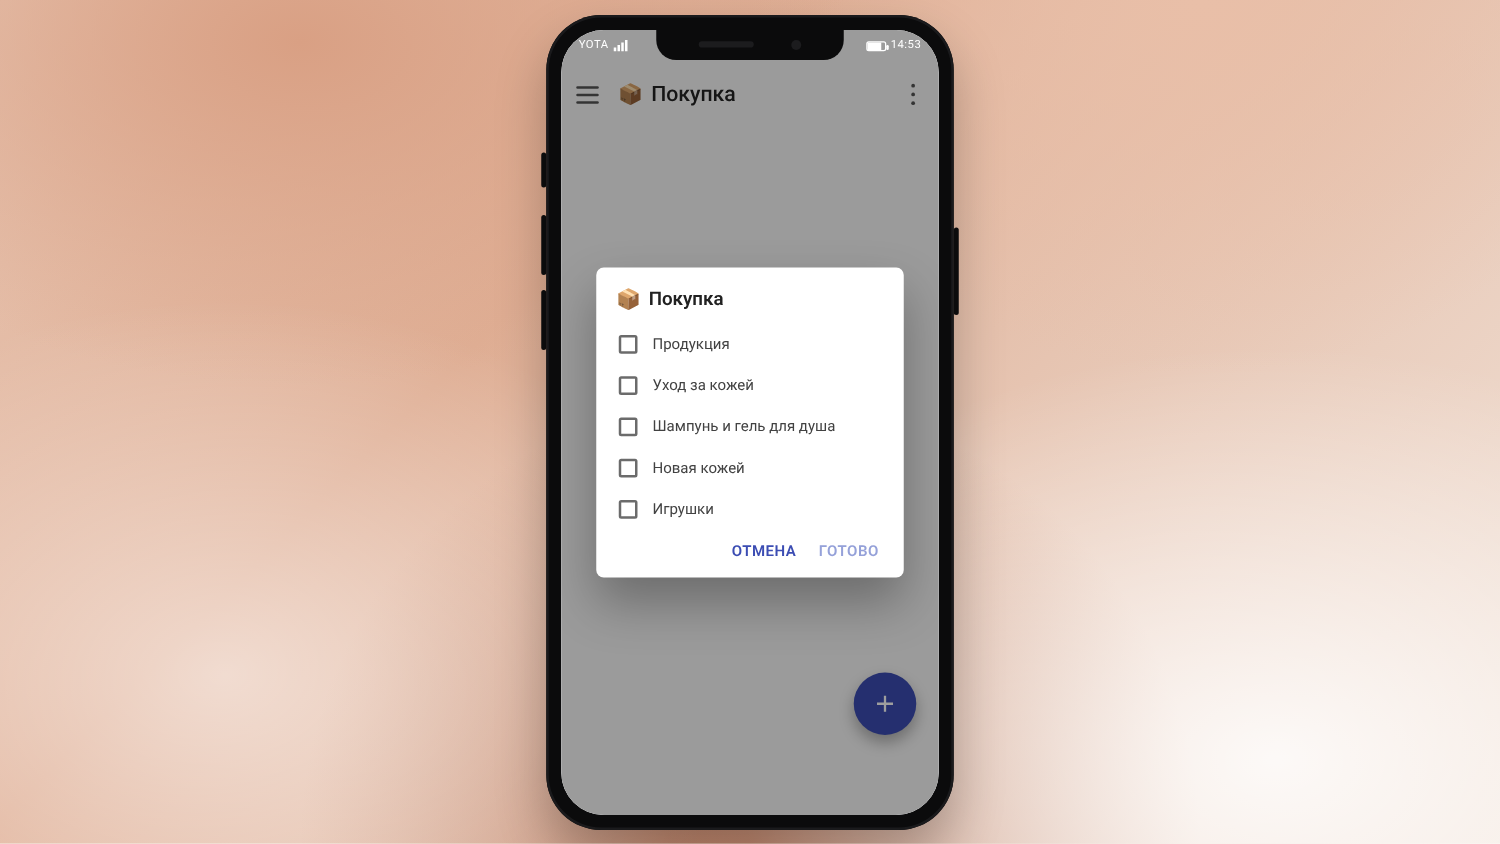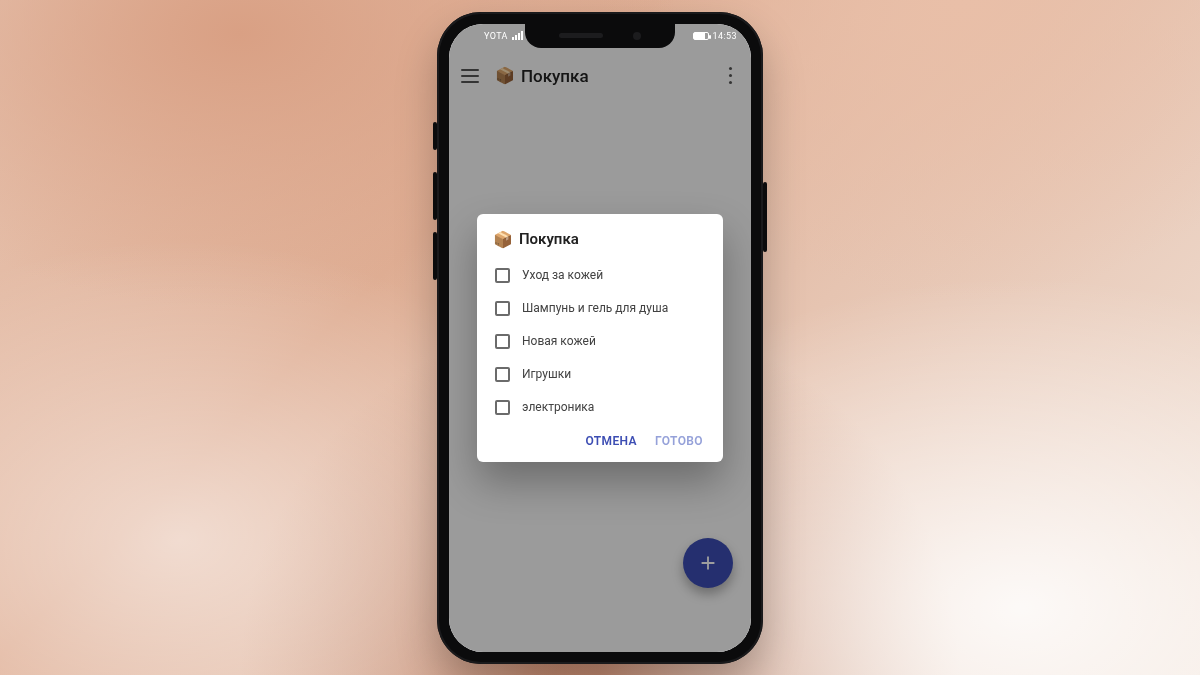--- a/index.html
+++ b/index.html
@@ -62,21 +62,21 @@
 
   
   .statusbar {
     position: absolute; top:0; left:0; right:0;
     height: 24px;
     display:flex; justify-content:space-between; align-items:center;
     padding: 0 14px;
     font-size: 9px; color:#fff; z-index: 40;
     letter-spacing: .4px;
   }
-  .statusbar .left, .statusbar .right { display:flex; align-items:center; gap:4px;margin-left:21px; }
+  .statusbar .left, .statusbar .right { display:flex; align-items:flex-end; gap:4px; }
   .sigbars { display:inline-flex; align-items:flex-end; gap:1px; }
   .sigbars span { width:2px; background:#fff; display:inline-block; }
   .sigbars span:nth-child(1){height:3px}.sigbars span:nth-child(2){height:5px}
   .sigbars span:nth-child(3){height:7px}.sigbars span:nth-child(4){height:9px}
   .batt { width:16px; height:8px; border:1px solid #fff; border-radius:2px; position:relative; }
   .batt::after{content:"";position:absolute;right:-3px;top:2px;width:2px;height:4px;background:#fff;border-radius:1px;}
   .batt i{display:block;height:100%;width:80%;background:#fff;}
 
   
   .app {
@@ -227,37 +227,37 @@
     <div class="scrim"></div>
 
     <div class="dialog">
       <h3>
         <span class="box-emoji">📦</span>
         <span>Покупка</span>
       </h3>
       <div class="dlg-list" id="dlg-list">
           <div class="dlg-item">
             <span class="chk"></span>
+            <span>Продукция</span>
+          </div>
+          <div class="dlg-item">
+            <span class="chk"></span>
             <span>Уход за кожей</span>
           </div>
           <div class="dlg-item">
             <span class="chk"></span>
             <span>Шампунь и гель для душа</span>
           </div>
           <div class="dlg-item">
             <span class="chk"></span>
             <span>Новая кожей</span>
           </div>
           <div class="dlg-item">
             <span class="chk"></span>
             <span>Игрушки</span>
-          </div>
-          <div class="dlg-item">
-            <span class="chk"></span>
-            <span>электроника</span>
           </div>
         </div>
       <div class="dlg-actions">
         <button>ОТМЕНА</button>
         <button class="secondary">ГОТОВО</button>
       </div>
     </div>
 
   </div>
 </div>

